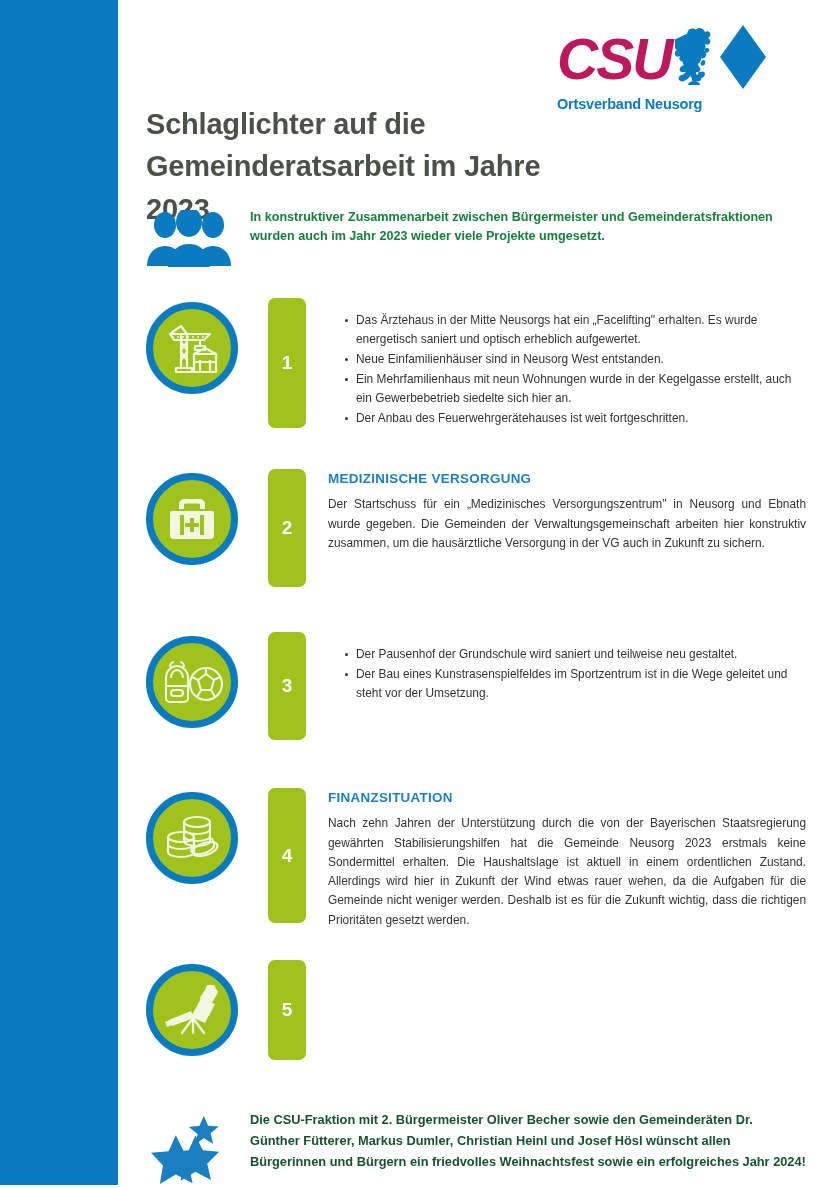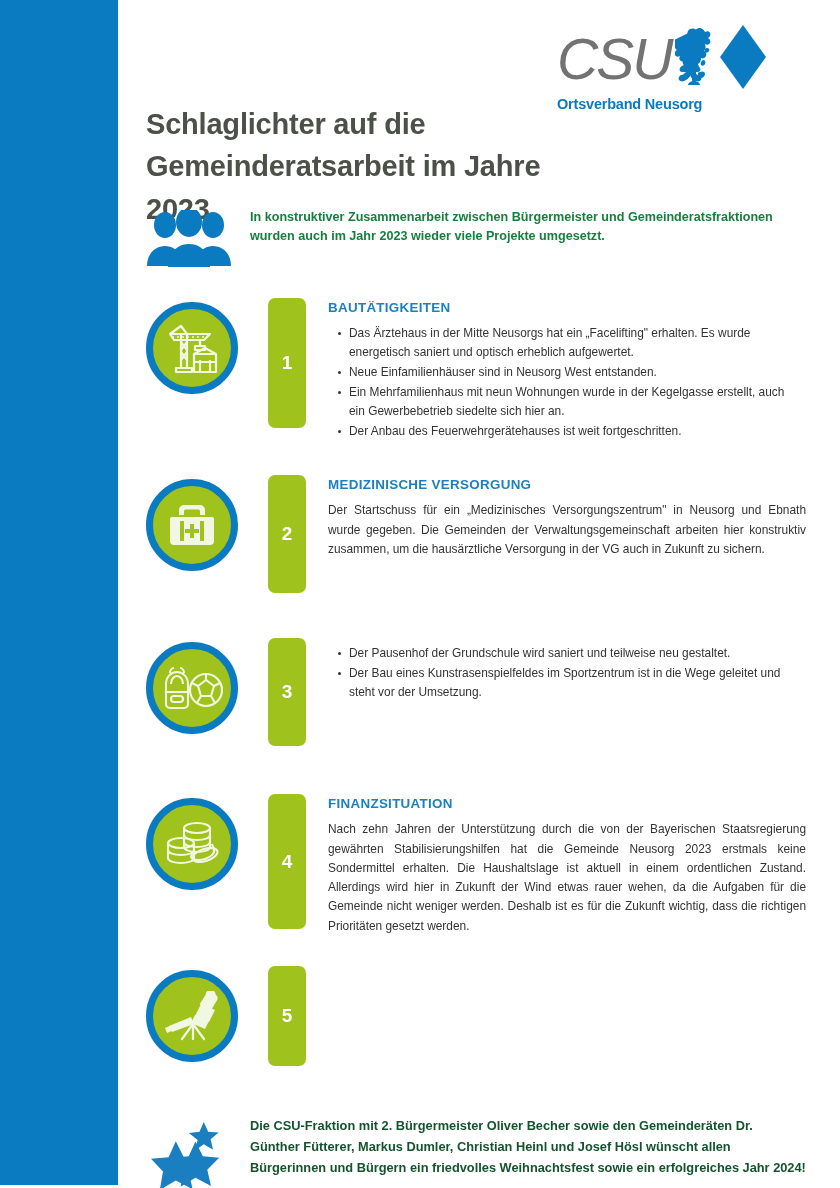--- a/index.html
+++ b/index.html
@@ -44,24 +44,24 @@
     text-align:left;
   }
   .logo-row{
     display:flex;
     align-items:center;
     gap:4px;
   }
   .logo-csu{
     font-family:"Liberation Sans","DejaVu Sans",sans-serif;
     font-size:57px;
-    font-weight:normal;
+    font-weight:bold;
     font-style:italic;
     letter-spacing:-2px;
-    color:#737373;
+    color:#be185d;
     line-height:0.95;
   }
   .logo-lion{display:block;}
   .logo-diamond{display:block;}
   .logo-sub{
     margin-top:2px;
     font-size:14.5px;
     font-weight:bold;
     color:#0a7bc0;
     letter-spacing:-0.2px;
@@ -151,21 +151,21 @@
     letter-spacing:0.3px;
     margin-bottom:9px;
   }
   .sec-para{
     font-size:11.9px;
     line-height:1.62;
     color:#333333;
     text-align:justify;
   }
   .sec-list{
-    margin:4px;
+    margin:11px;
     padding-left:17px;
     list-style:none;
   }
   .sec-list li{
     position:relative;
     font-size:11.9px;
     line-height:1.6;
     color:#333333;
     margin-bottom:1px;
   }
@@ -283,21 +283,20 @@
                 <circle cx="24" cy="17" r="1"></circle>
               <circle cx="29" cy="17" r="1"></circle>
                 <circle cx="34" cy="17" r="1"></circle>
               <circle cx="39" cy="17" r="1"></circle>
             </g>
           </svg>
         </div>
       </div>
       <div class="sec-num" style="height:130px">1</div>
       <div class="sec-body">
-        <div class="sec-head">BAUTÄTIGKEITEN</div>
         <ul class="sec-list">
           <li>Das Ärztehaus in der Mitte Neusorgs hat ein „Facelifting" erhalten. Es wurde energetisch saniert und optisch erheblich aufgewertet.</li>
           <li>Neue Einfamilienhäuser sind in Neusorg West entstanden.</li>
           <li>Ein Mehrfamilienhaus mit neun Wohnungen wurde in der Kegelgasse erstellt, auch ein Gewerbebetrieb siedelte sich hier an.</li>
           <li>Der Anbau des Feuerwehrgerätehauses ist weit fortgeschritten.</li>
         </ul>
       </div>
     </div>
 
     <div class="section" style="margin-top:30px;min-height:125px">

